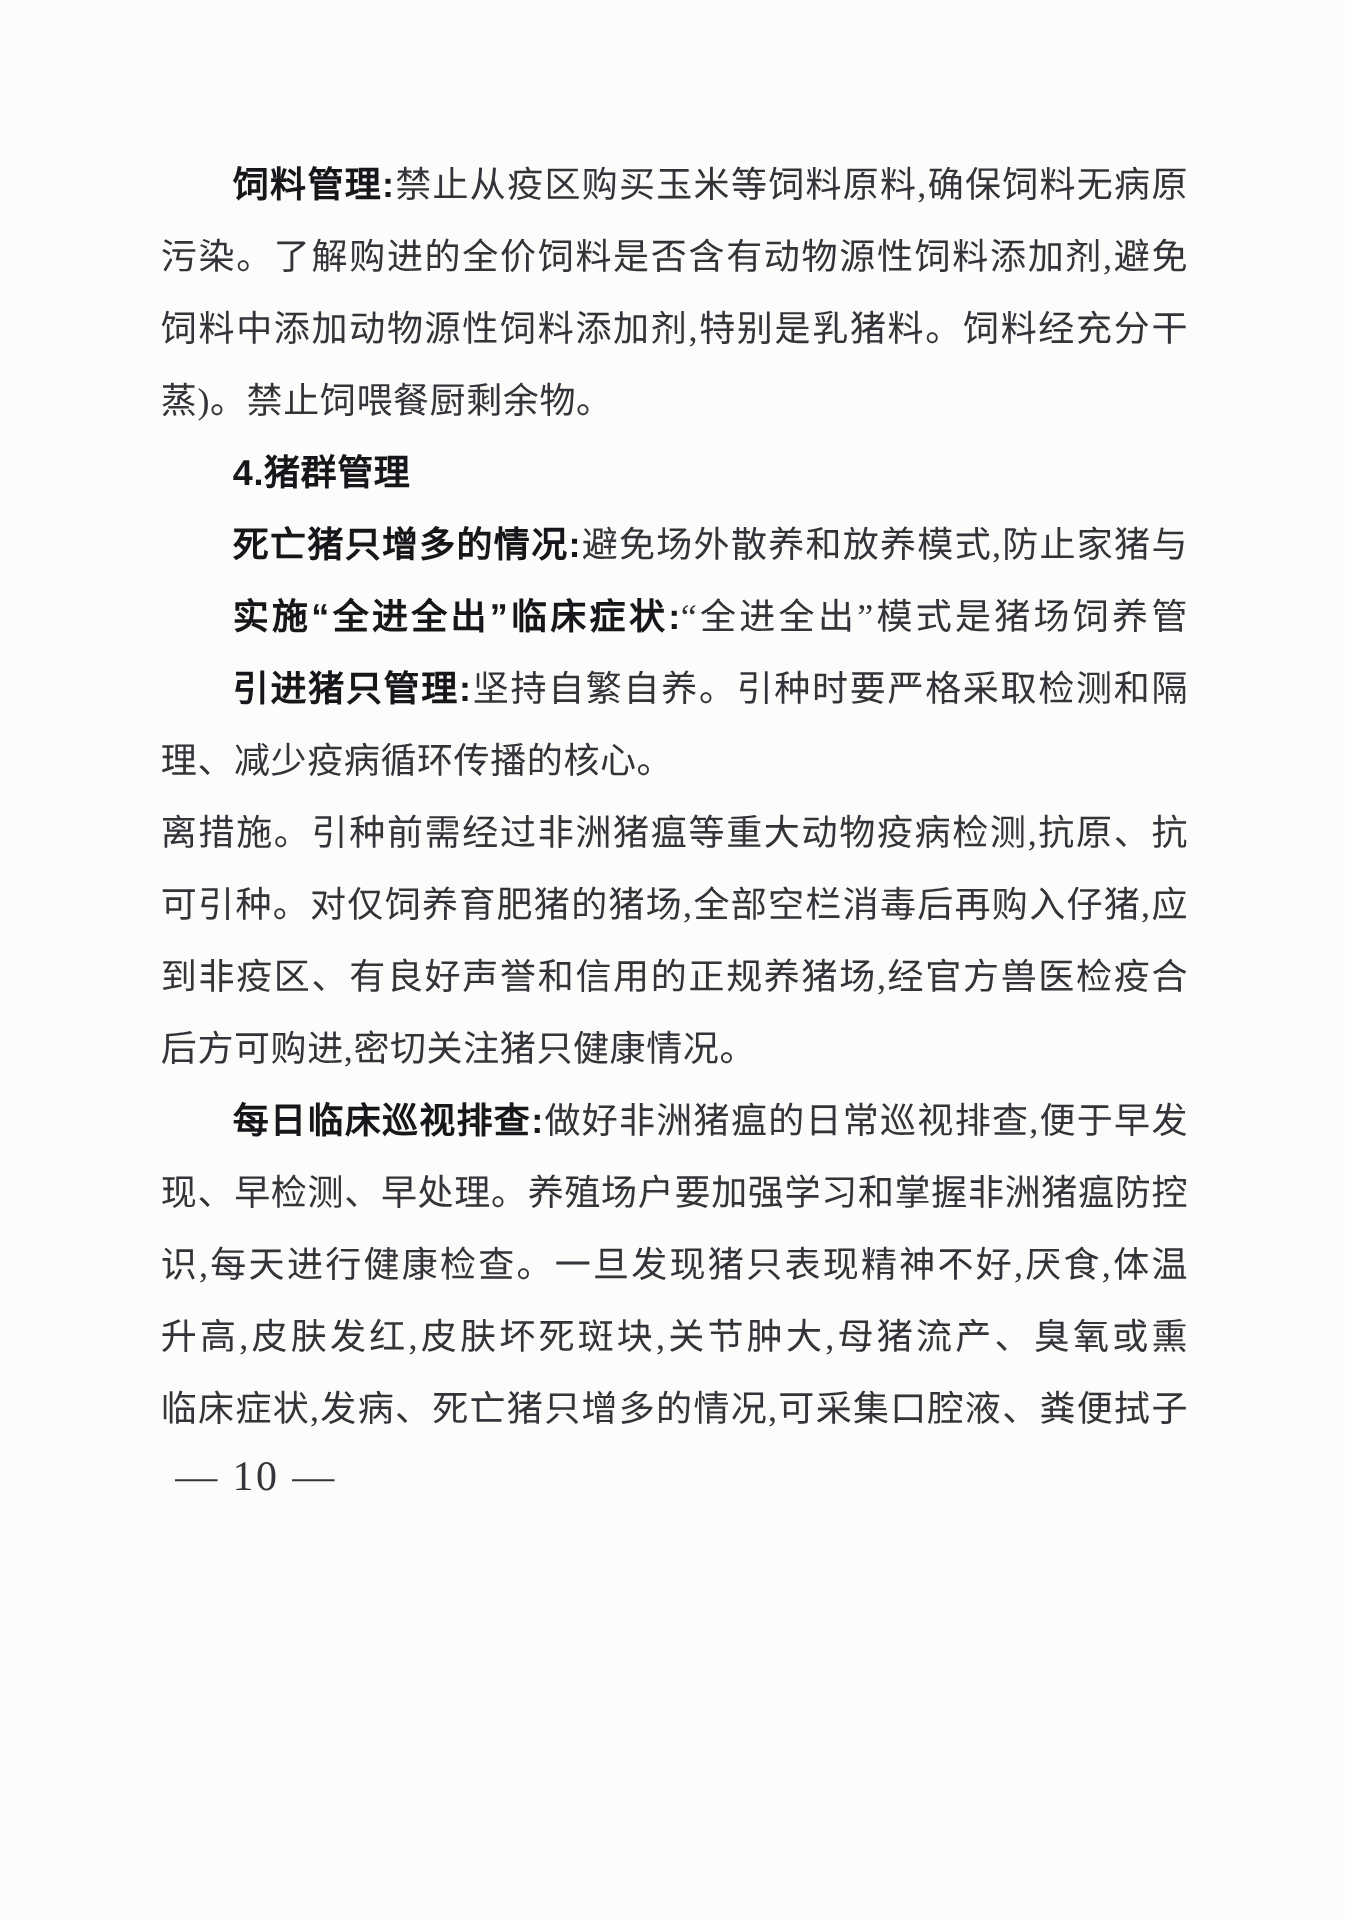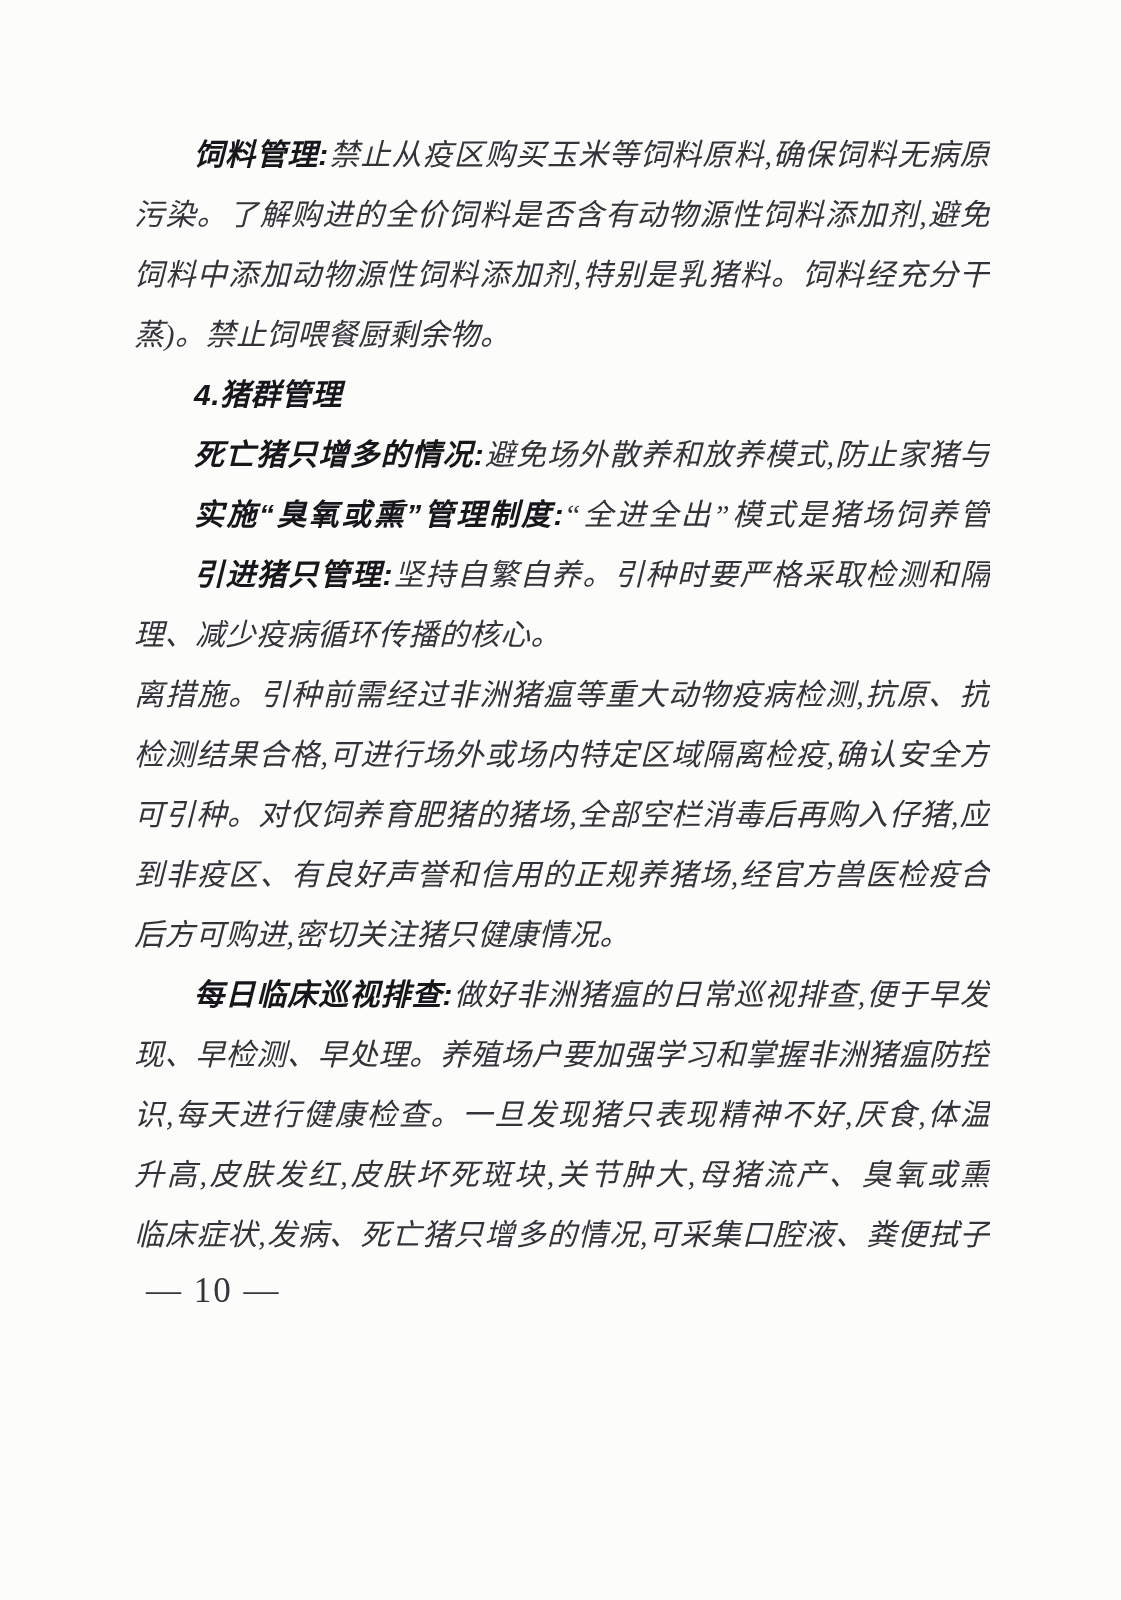--- a/index.html
+++ b/index.html
@@ -10,21 +10,21 @@
   .page {
     position: relative;
     width: 1121px;
     height: 1600px;
     margin: 0 auto;
     background: #fcfcfa;
     box-sizing: border-box;
     padding: 125px 131px 0 134px;
     overflow: hidden;
   }
-  .text-body { width: 856px; font-style: italic; }
+  .text-body { width: 856px; }
   .line {
     font-size: 30px;
     line-height: 60px;
     height: 60px;
     overflow: hidden;
     color: #33333a;
     text-align: justify;
     letter-spacing: 0.5px;
   }
   .line.fill { text-align-last: justify; }
@@ -47,25 +47,24 @@
 <body>
 
 <div class="page">
   <div class="text-body">
       <div class="line indent fill"><strong>饲料管理:</strong><span>禁止从疫区购买玉米等饲料原料,确保饲料无病原</span></div>
       <div class="line fill"><span>污染。了解购进的全价饲料是否含有动物源性饲料添加剂,避免</span></div>
       <div class="line fill"><span>饲料中添加动物源性饲料添加剂,特别是乳猪料。饲料经充分干</span></div>
       <div class="line"><span>蒸)。禁止饲喂餐厨剩余物。</span></div>
       <div class="line indent"><strong>4.猪群管理</strong></div>
       <div class="line indent fill"><strong>死亡猪只增多的情况:</strong><span>避免场外散养和放养模式,防止家猪与</span></div>
-      <div class="line indent fill"><strong>实施“臭氧或熏”管理制度:</strong><span>“全进全出”模式是猪场饲养管</span></div>
+      <div class="line indent fill"><strong>实施“全进全出”临床症状:</strong><span>“全进全出”模式是猪场饲养管</span></div>
       <div class="line indent fill"><strong>引进猪只管理:</strong><span>坚持自繁自养。引种时要严格采取检测和隔</span></div>
       <div class="line"><span>理、减少疫病循环传播的核心。</span></div>
       <div class="line fill"><span>离措施。引种前需经过非洲猪瘟等重大动物疫病检测,抗原、抗体</span></div>
-      <div class="line fill"><span>检测结果合格,可进行场外或场内特定区域隔离检疫,确认安全方</span></div>
       <div class="line fill"><span>可引种。对仅饲养育肥猪的猪场,全部空栏消毒后再购入仔猪,应</span></div>
       <div class="line fill"><span>到非疫区、有良好声誉和信用的正规养猪场,经官方兽医检疫合格</span></div>
       <div class="line"><span>后方可购进,密切关注猪只健康情况。</span></div>
       <div class="line indent fill"><strong>每日临床巡视排查:</strong><span>做好非洲猪瘟的日常巡视排查,便于早发</span></div>
       <div class="line fill"><span>现、早检测、早处理。养殖场户要加强学习和掌握非洲猪瘟防控知</span></div>
       <div class="line fill"><span>识,每天进行健康检查。一旦发现猪只表现精神不好,厌食,体温</span></div>
       <div class="line fill"><span>升高,皮肤发红,皮肤坏死斑块,关节肿大,母猪流产、臭氧或熏</span></div>
       <div class="line fill"><span>临床症状,发病、死亡猪只增多的情况,可采集口腔液、粪便拭子等</span></div>
     </div>
   <div class="footer">— 10 —</div>

